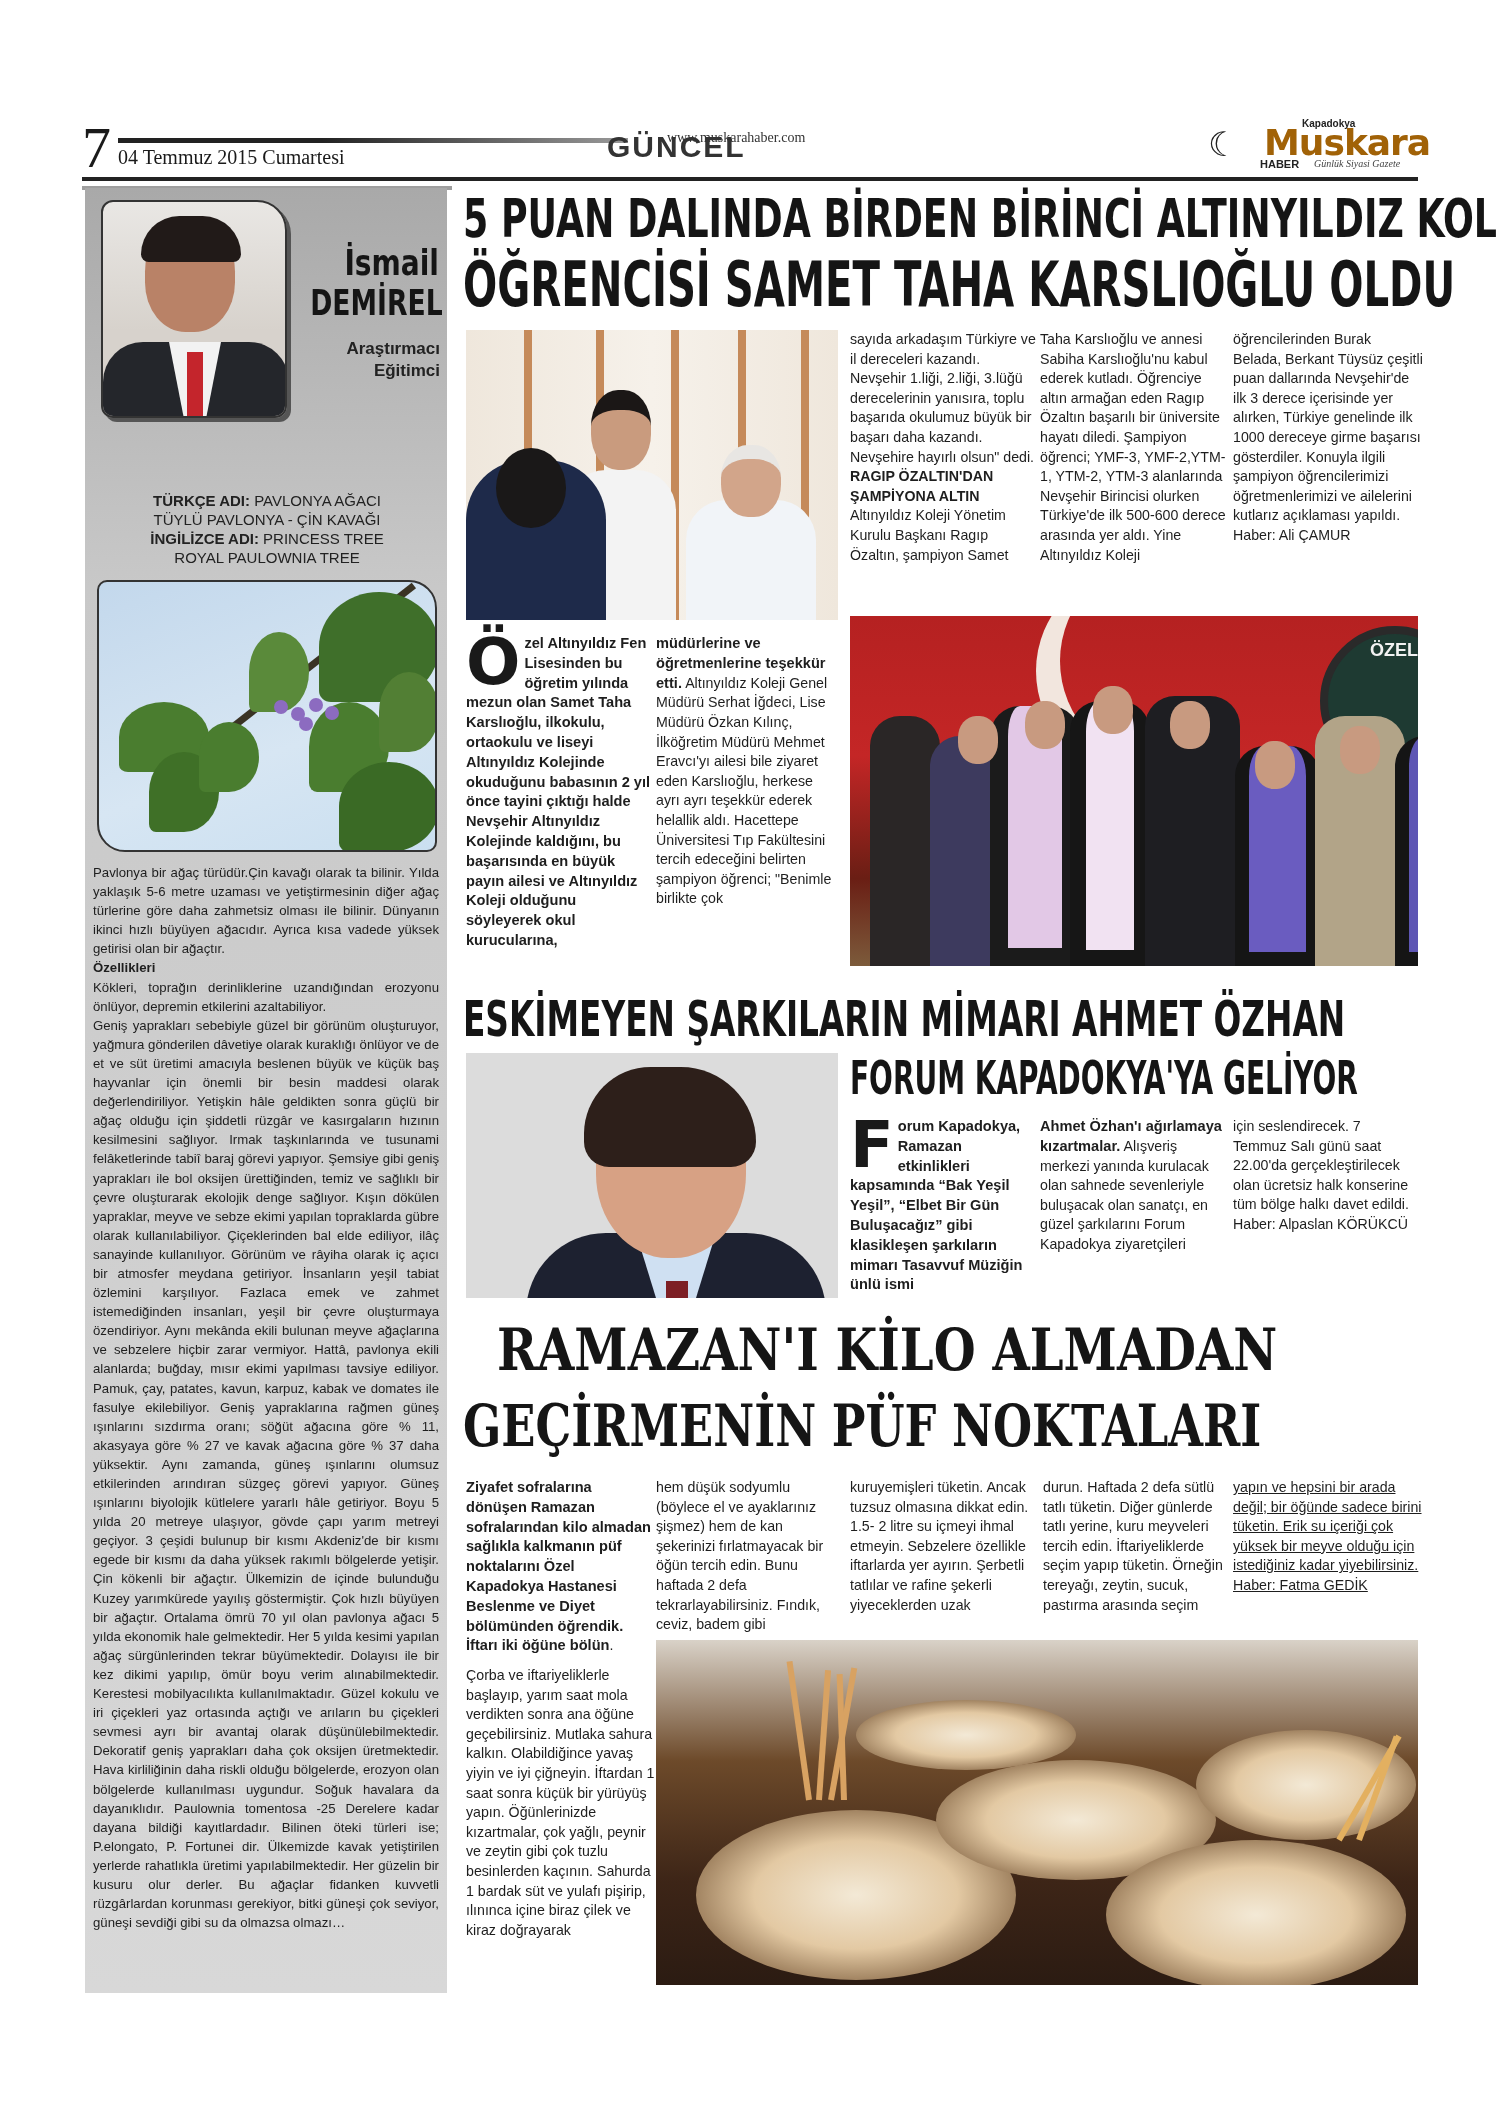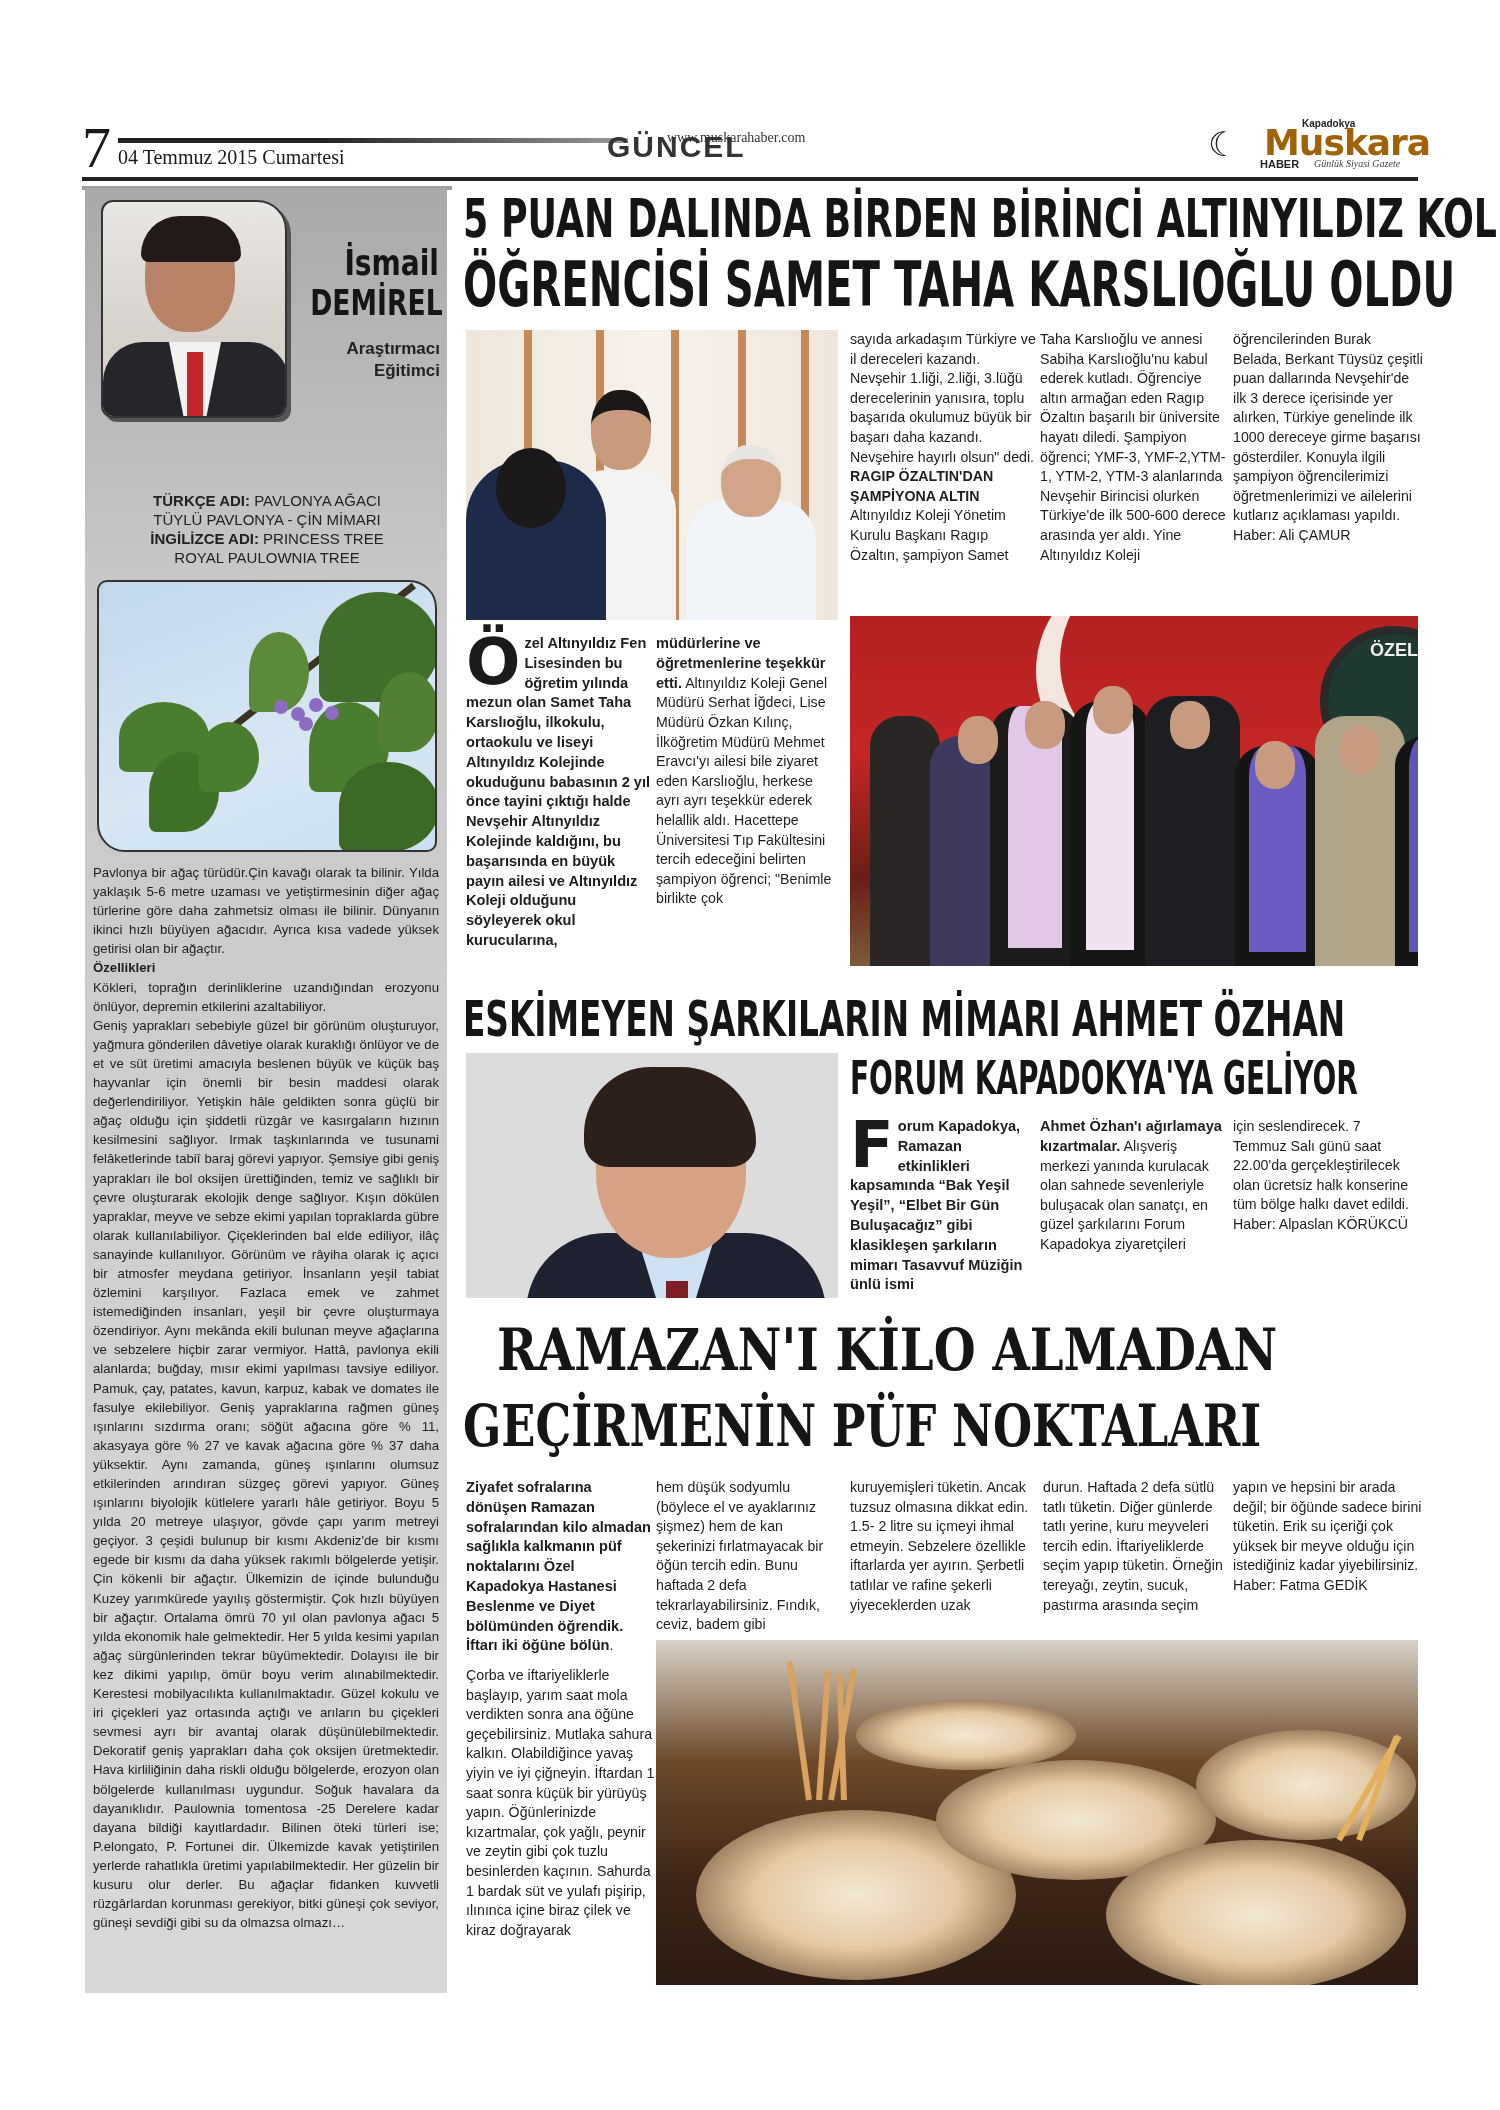--- a/index.html
+++ b/index.html
@@ -96,21 +96,21 @@
   .col2c { left: 1233px; top: 1117px; width: 185px; }
 
   .hl3 { position: absolute; font-family: "DejaVu Serif", serif; font-weight: bold; color: #151515; white-space: nowrap; transform-origin: left top; }
   .hl3a { left: 497px; top: 1316px; font-size: 58px; line-height: 68px; transform: scaleX(0.83); }
   .hl3b { left: 463px; top: 1392px; font-size: 58px; line-height: 68px; transform: scaleX(0.773); }
 
   .col3a { left: 466px; top: 1478px; width: 190px; }
   .col3b { left: 656px; top: 1478px; width: 190px; }
   .col3c { left: 850px; top: 1478px; width: 190px; }
   .col3d { left: 1043px; top: 1478px; width: 190px; }
-  .col3e { left: 1233px; top: 1478px; width: 190px; }
+  .col3e { left: 1233px; top: 1478px; width: 190px; text-decoration: underline; }
   .col3f { left: 466px; top: 1666px; width: 190px; }
 
   .photo4 { position: absolute; left: 656px; top: 1640px; width: 762px; height: 345px; background: linear-gradient(180deg, #d9d2c8 0%, #6d4a2a 35%, #3d2517 70%, #2b1b12 100%); overflow: hidden; }
   .plate { position: absolute; border-radius: 50%; background: radial-gradient(ellipse at center, #f3e9d6 0%, #e3c9a3 45%, #8a6b4a 80%, #3a2a1c 100%); }
   .stick { position: absolute; width: 6px; background: #d8a262; transform-origin: bottom center; }
 </style>
 </head>
 <body>
 
 <header class="masthead">
@@ -141,21 +141,21 @@
   <div class="author-first">İsmail</div>
   <div class="author-last">DEMİREL</div>
   <div class="author-role">
     <div>Araştırmacı</div>
     <div>Eğitimci</div>
   </div>
 
 
   <div class="names">
     <div><b>TÜRKÇE ADI:</b> <span>PAVLONYA AĞACI</span></div>
-    <div>TÜYLÜ PAVLONYA - ÇİN MİMARI</div>
+    <div>TÜYLÜ PAVLONYA - ÇİN KAVAĞI</div>
     <div><b>İNGİLİZCE ADI:</b> <span>PRINCESS TREE</span></div>
     <div>ROYAL PAULOWNIA TREE</div>
   </div>
 
   <div class="tree-photo">
     <div class="branch" style="left:110px;top:160px;width:260px;transform:rotate(-38deg);"></div>
     <div class="leaf" style="left:20px;top:120px;width:90px;height:70px;"></div>
     <div class="leaf" style="left:50px;top:170px;width:70px;height:80px;background:#3f7027;"></div>
     <div class="leaf" style="left:100px;top:140px;width:60px;height:70px;"></div>
     <div class="leaf" style="left:150px;top:50px;width:60px;height:80px;background:#5a8a3a;"></div>

